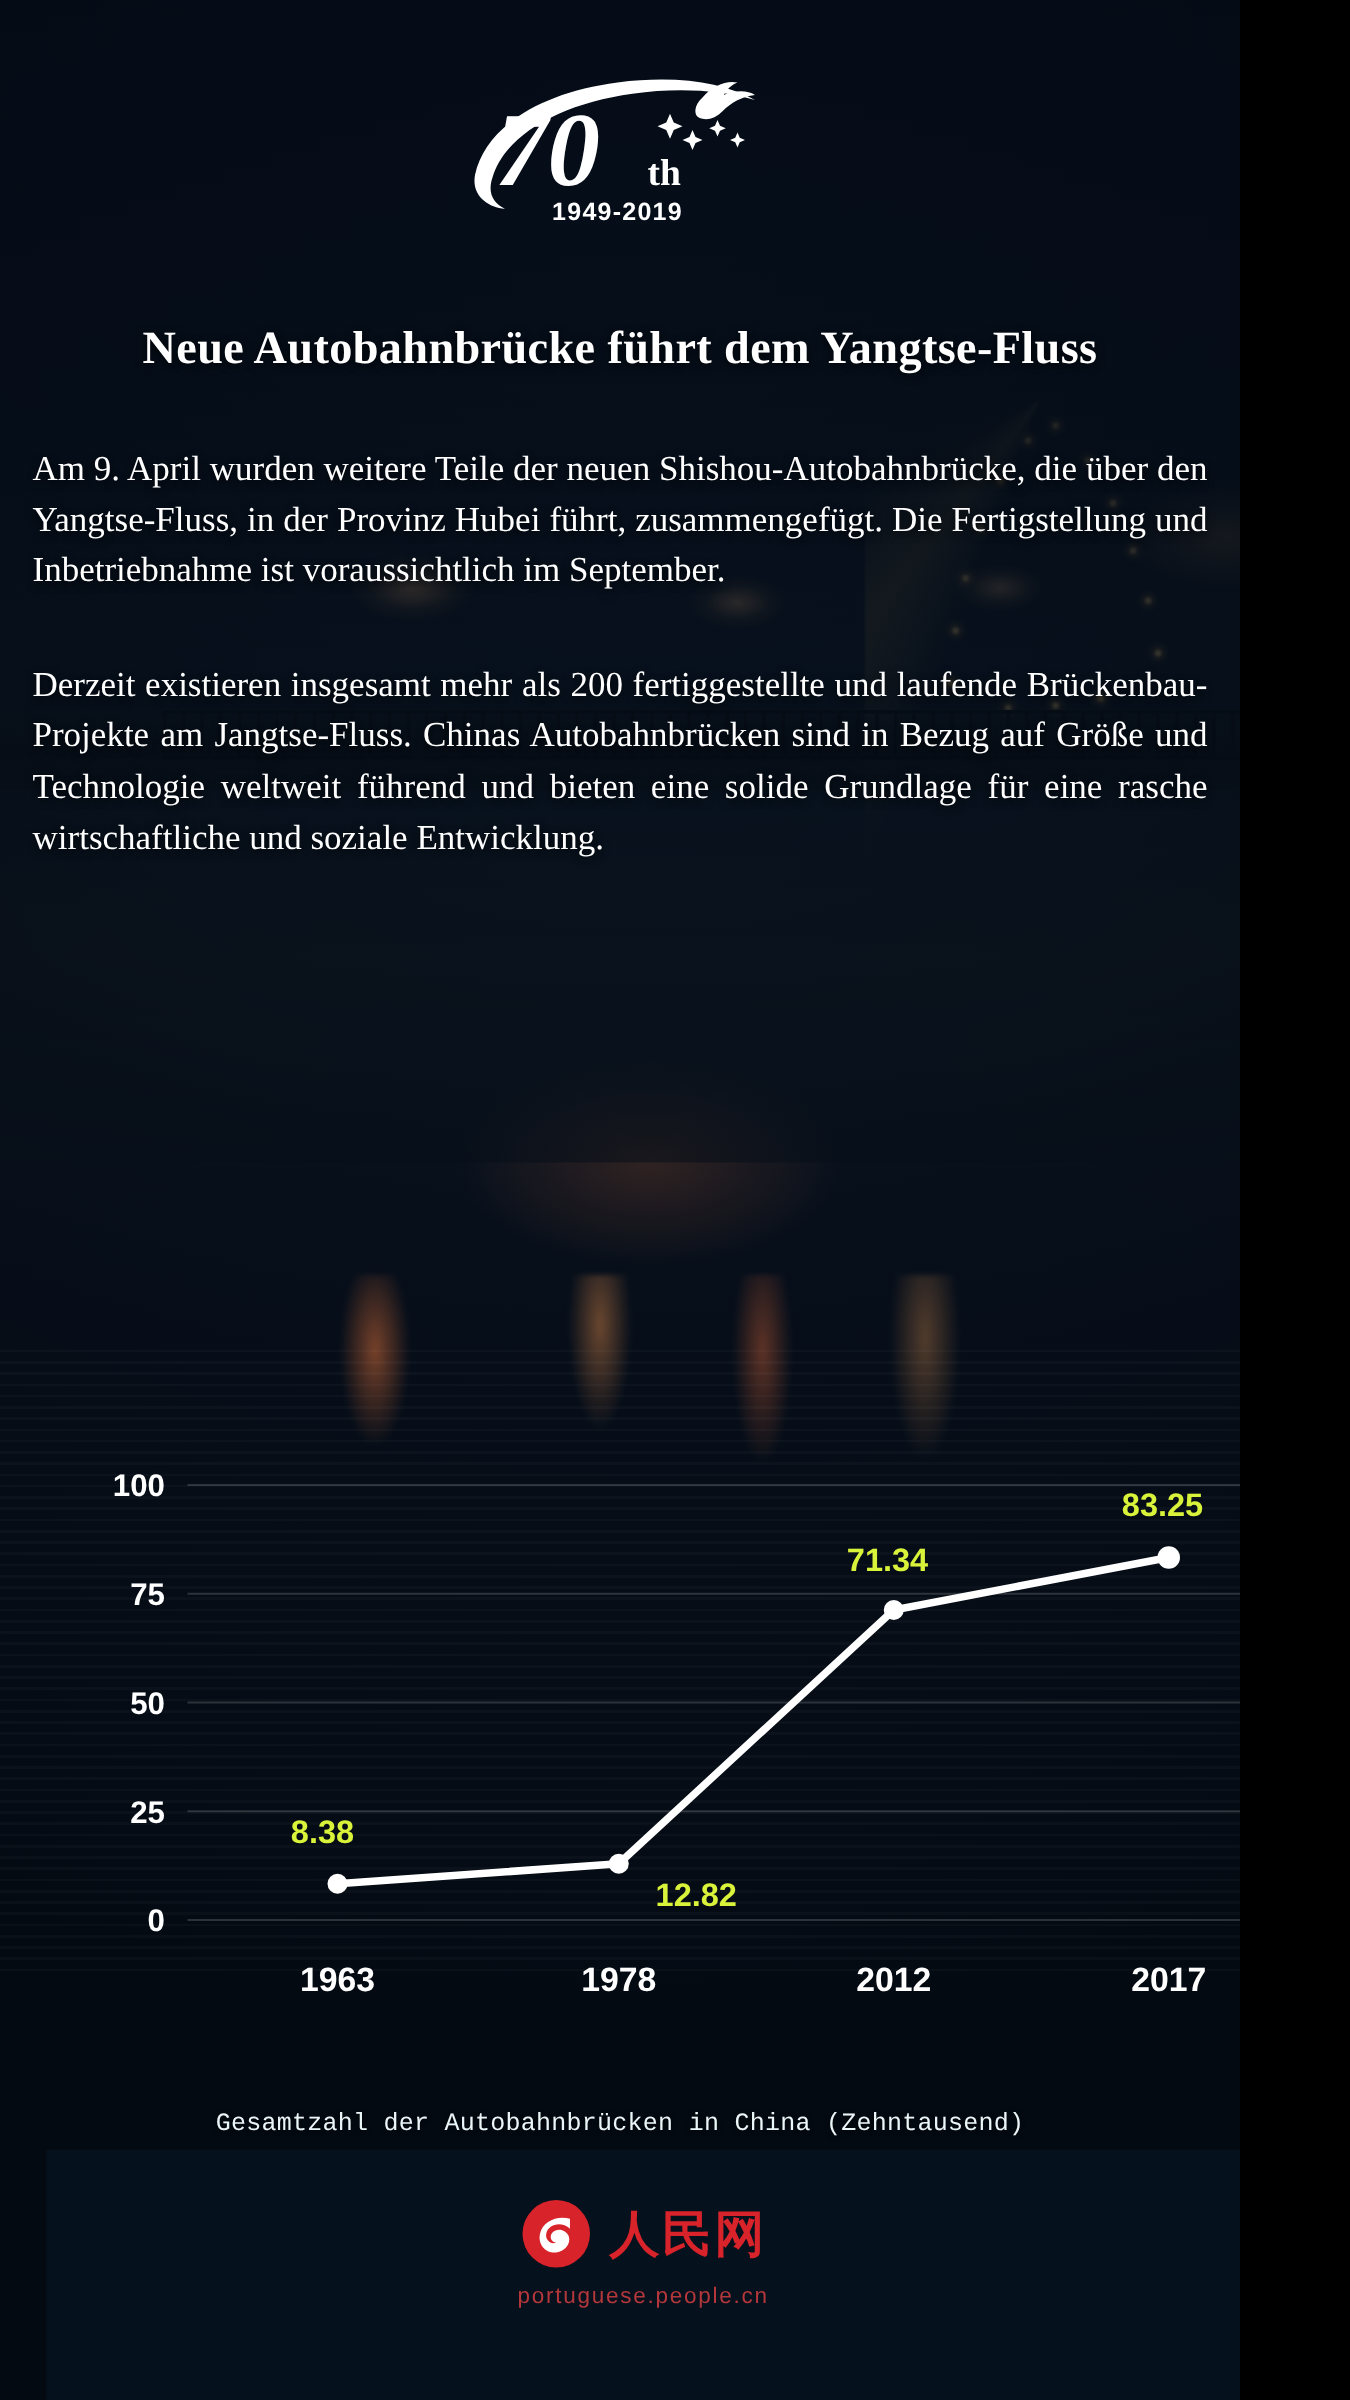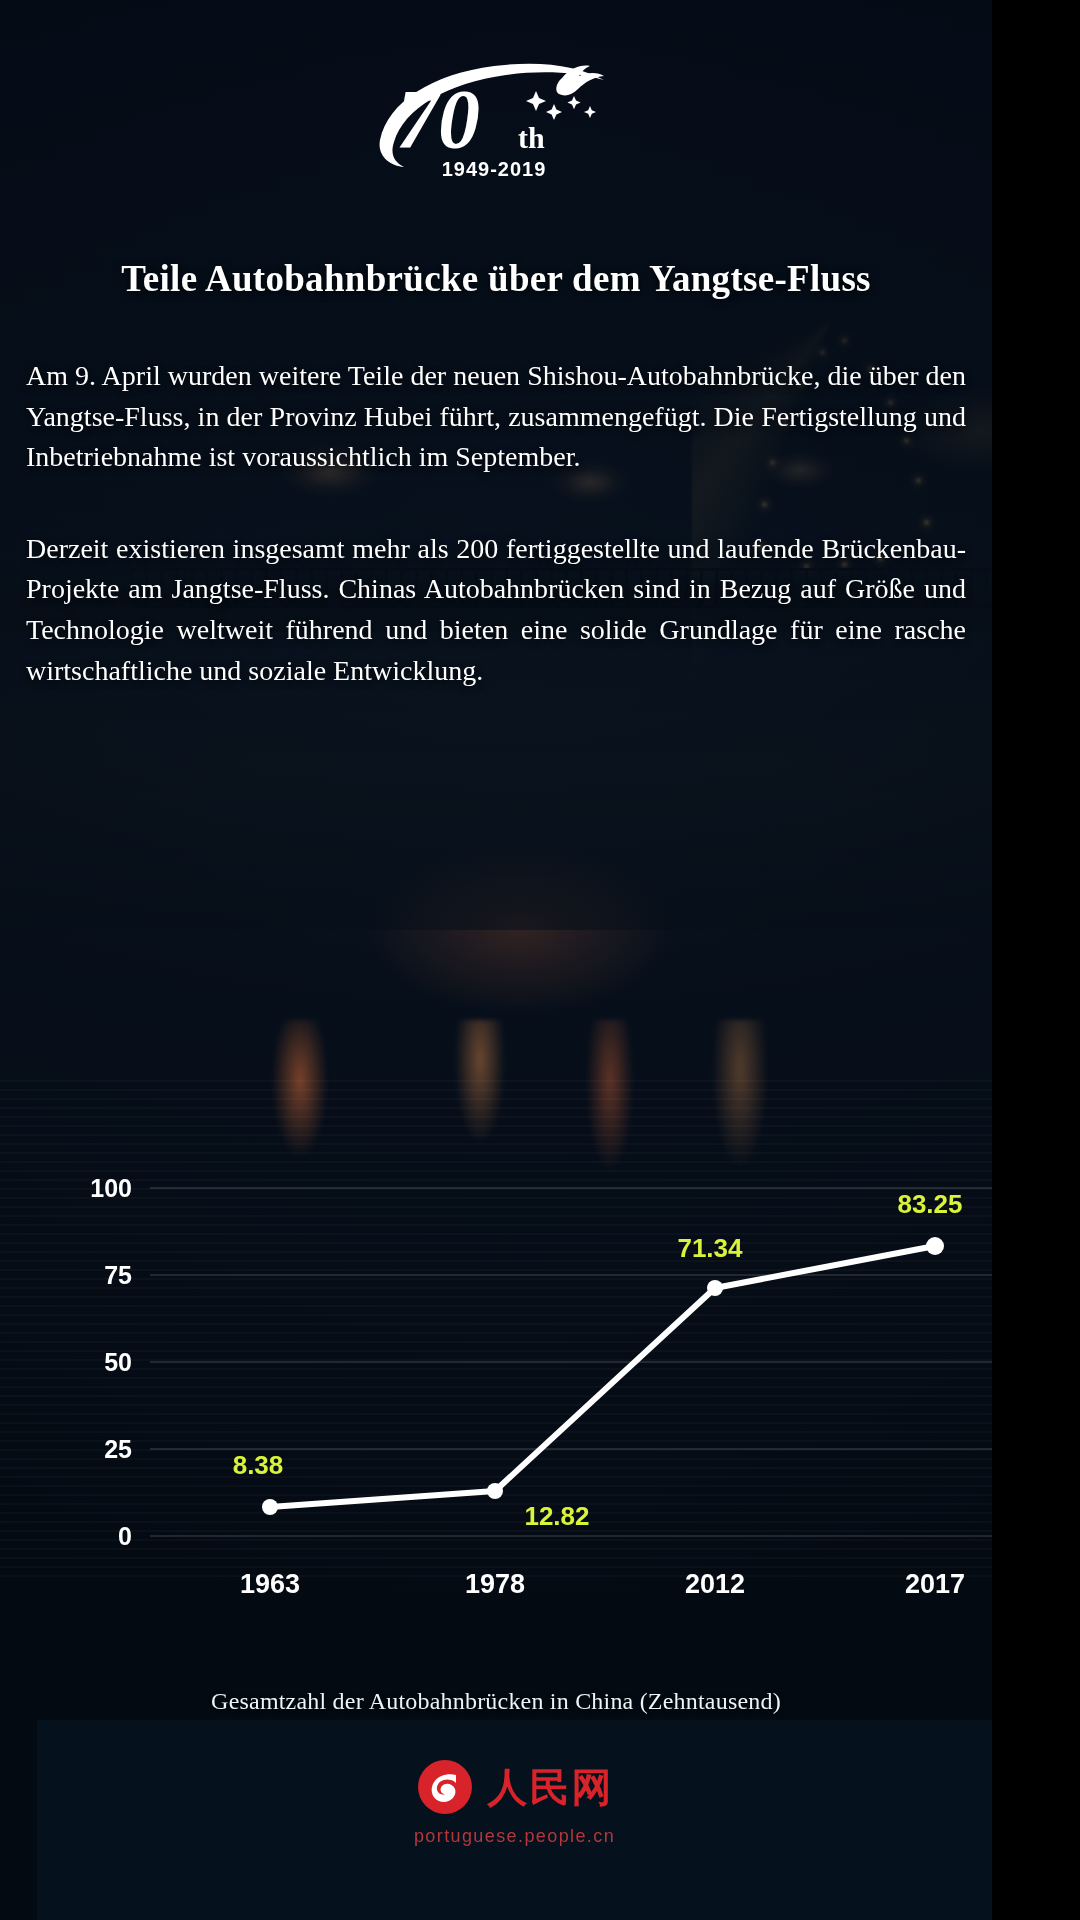--- a/index.html
+++ b/index.html
@@ -171,22 +171,22 @@
     text-shadow: 0 2px 7px rgba(0,0,0,0.85);
     margin: 0;
   }
   .para + .para { margin-top: 51px; }
   .chart-caption {
     position: absolute;
     left: 0; right: 0;
     top: 1688px;
     text-align: center;
     color: #eaf6f8;
-    font-family: Liberation Serif, serif;
-    font-size: 24px;
+    font-family: Liberation Mono, monospace;
+    font-size: 20px;
     letter-spacing: 0.2px;
     text-shadow: 0 1px 4px rgba(0,0,0,0.6);
   }
 
   svg.chart {
     position: absolute;
     left: 0;
     top: 1140px;
     width: 1080px;
     height: 540px;
@@ -297,21 +297,21 @@
         <path d="M188 60 l2.4 5.6 5.6 2.4 -5.6 2.4 -2.4 5.6 -2.4 -5.6 -5.6 -2.4 5.6 -2.4 z"></path>
         <path d="M208 52 l2 4.6 4.6 2 -4.6 2 -2 4.6 -2 -4.6 -4.6 -2 4.6 -2 z"></path>
         <path d="M224 62 l1.8 4.2 4.2 1.8 -4.2 1.8 -1.8 4.2 -1.8 -4.2 -4.2 -1.8 4.2 -1.8 z"></path>
       </g>
       <text x="30" y="104" font-family="Liberation Serif, serif" font-size="84" font-weight="bold" font-style="italic" fill="#ffffff">70</text>
       <text x="152" y="104" font-family="Liberation Serif, serif" font-size="30" font-weight="bold" fill="#ffffff">th</text>
       <text x="128" y="132" font-family="Liberation Sans, sans-serif" font-size="20" font-weight="bold" fill="#ffffff" text-anchor="middle" letter-spacing="1">1949-2019</text>
     </svg>
   </div>
 
-  <h1 class="headline">Teile Autobahnbrücke über dem Yangtse-Fluss</h1>
+  <h1 class="headline">Neue Autobahnbrücke führt dem Yangtse-Fluss</h1>
 
   <div class="body-copy">
     <p class="para">Am 9. April wurden weitere Teile der neuen Shishou-Autobahnbrücke, die über den Yangtse-Fluss, in der Provinz Hubei führt, zusammengefügt. Die Fertigstellung und Inbetriebnahme ist voraussichtlich im September.</p>
     <p class="para">Derzeit existieren insgesamt mehr als 200 fertiggestellte und laufende Brückenbau-Projekte am Jangtse-Fluss. Chinas Autobahnbrücken sind in Bezug auf Größe und Technologie weltweit führend und bieten eine solide Grundlage für eine rasche wirtschaftliche und soziale Entwicklung.</p>
   </div>
 
   <svg class="chart" viewBox="0 0 1080 540">
 
     <line class="gridline" x1="150" y1="48" x2="1040" y2="48"></line>
     <line class="gridline" x1="150" y1="135" x2="1040" y2="135"></line>

